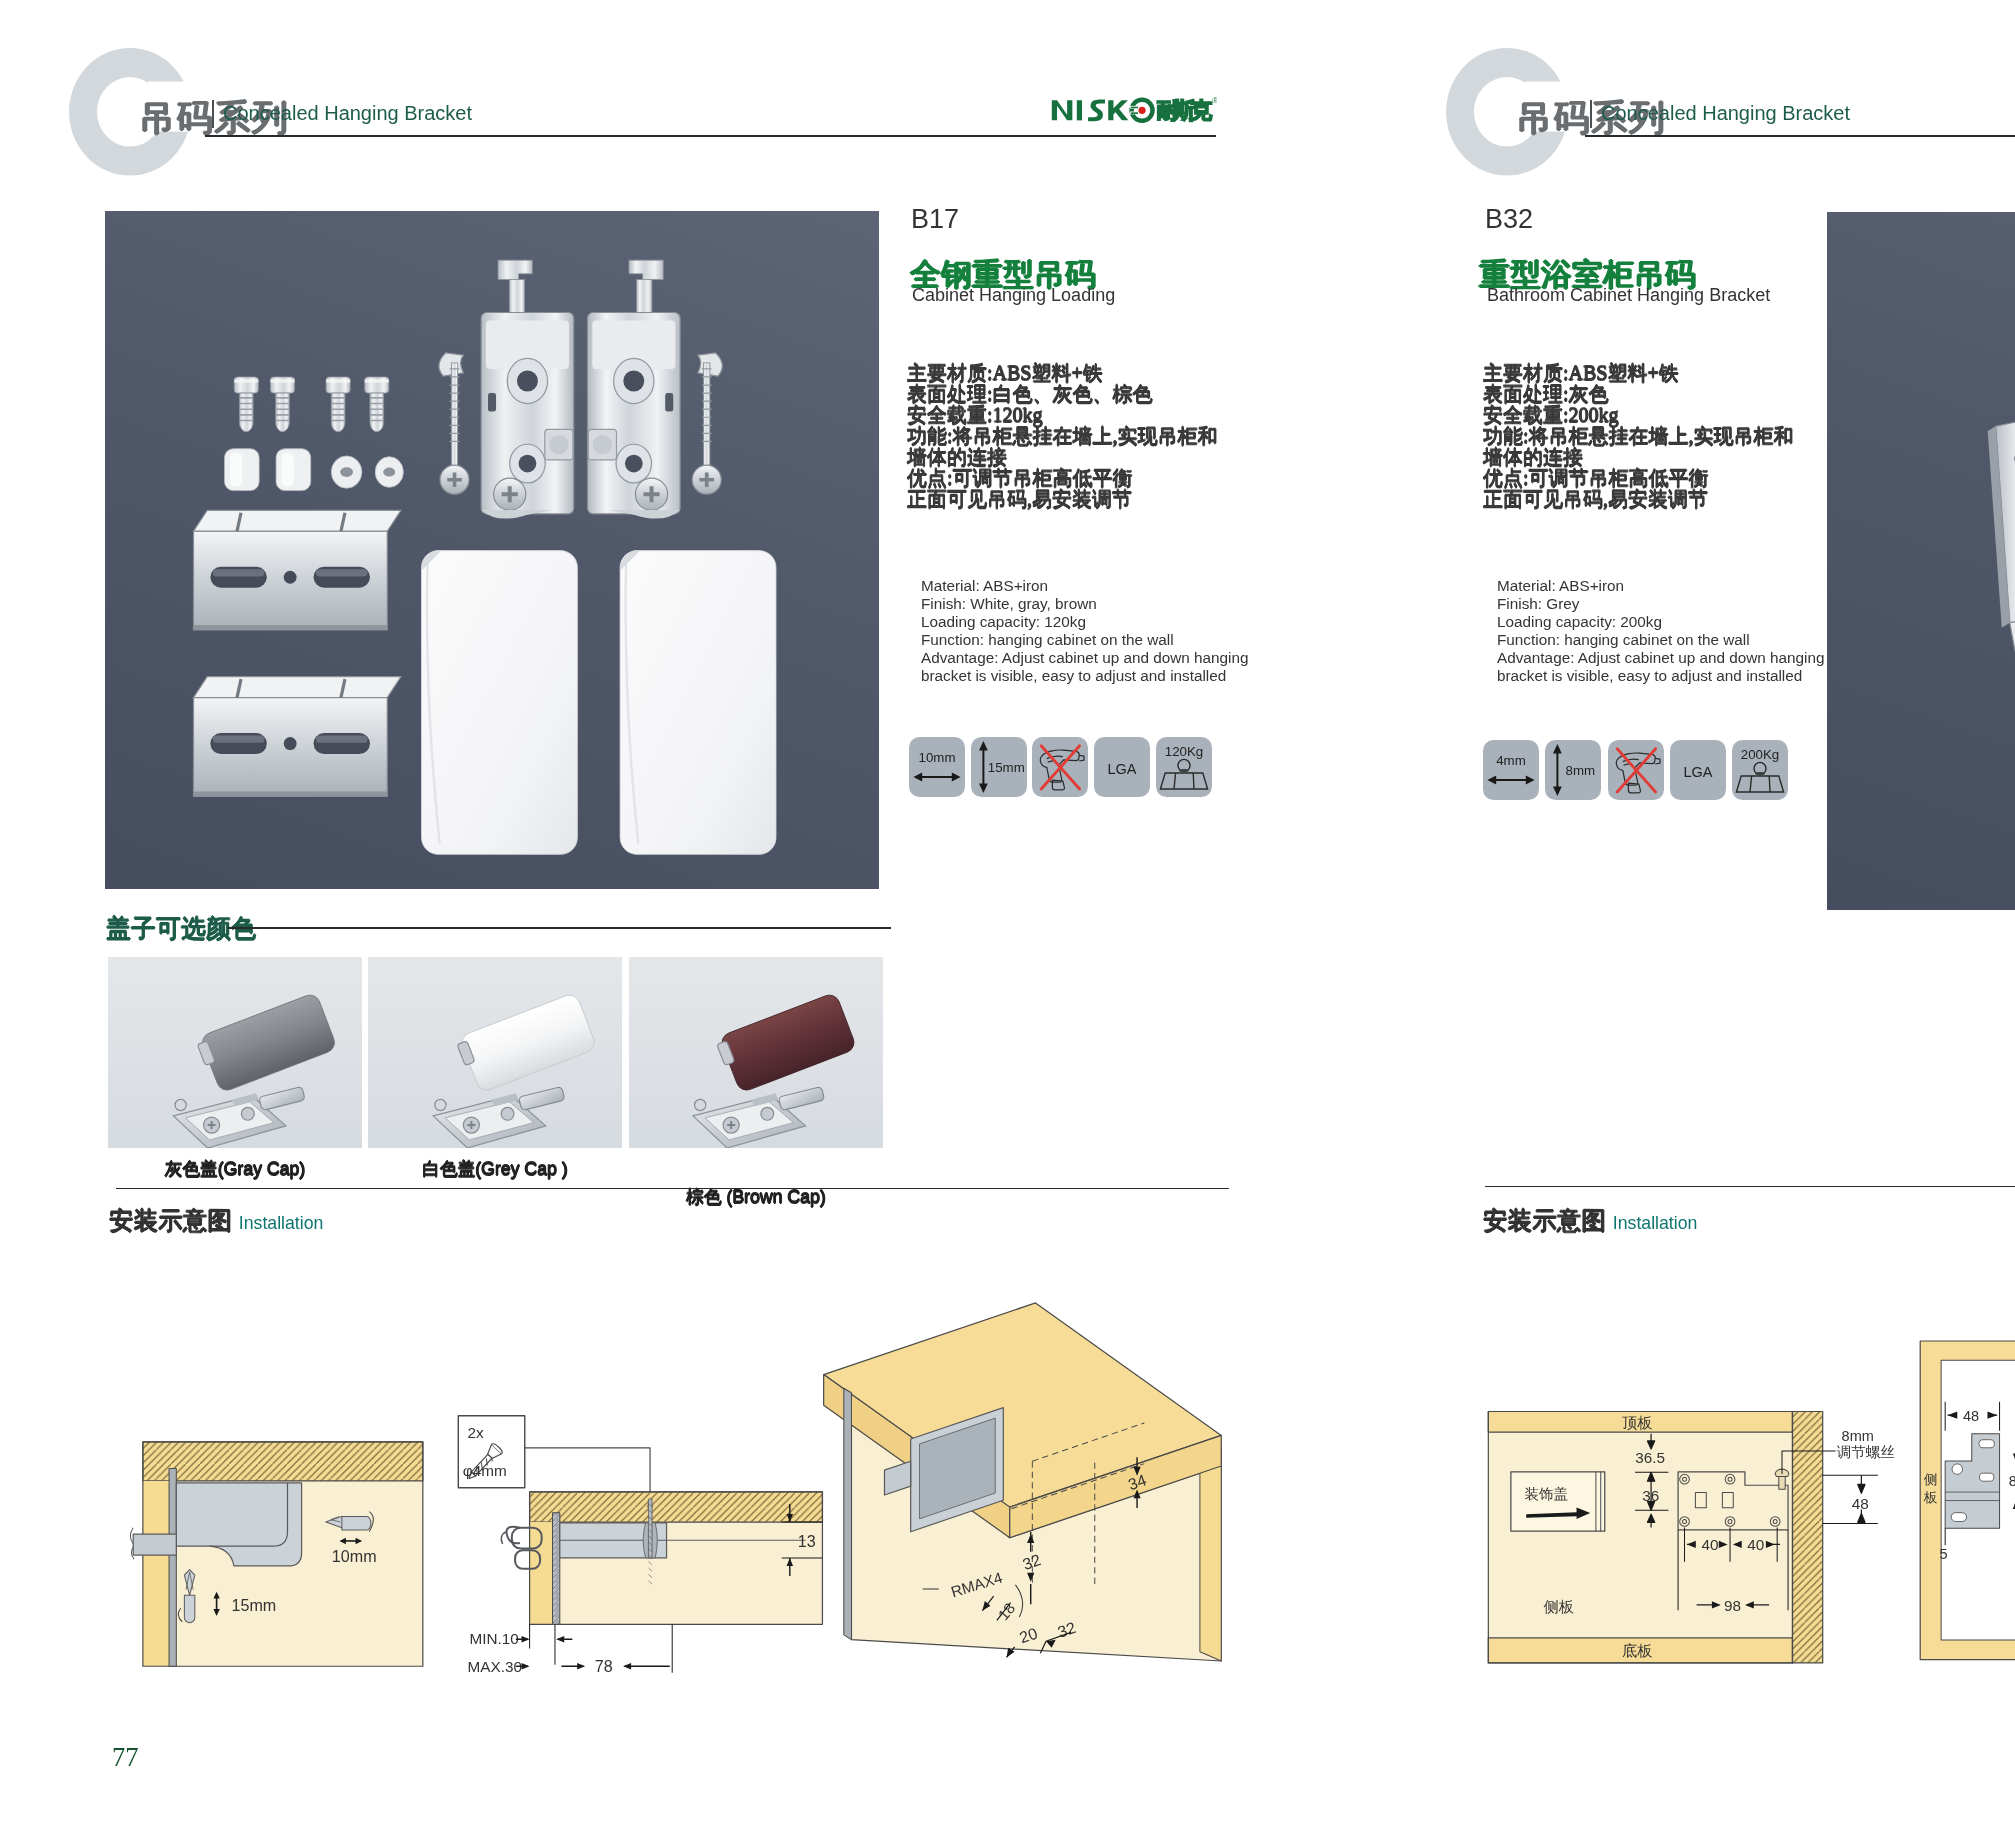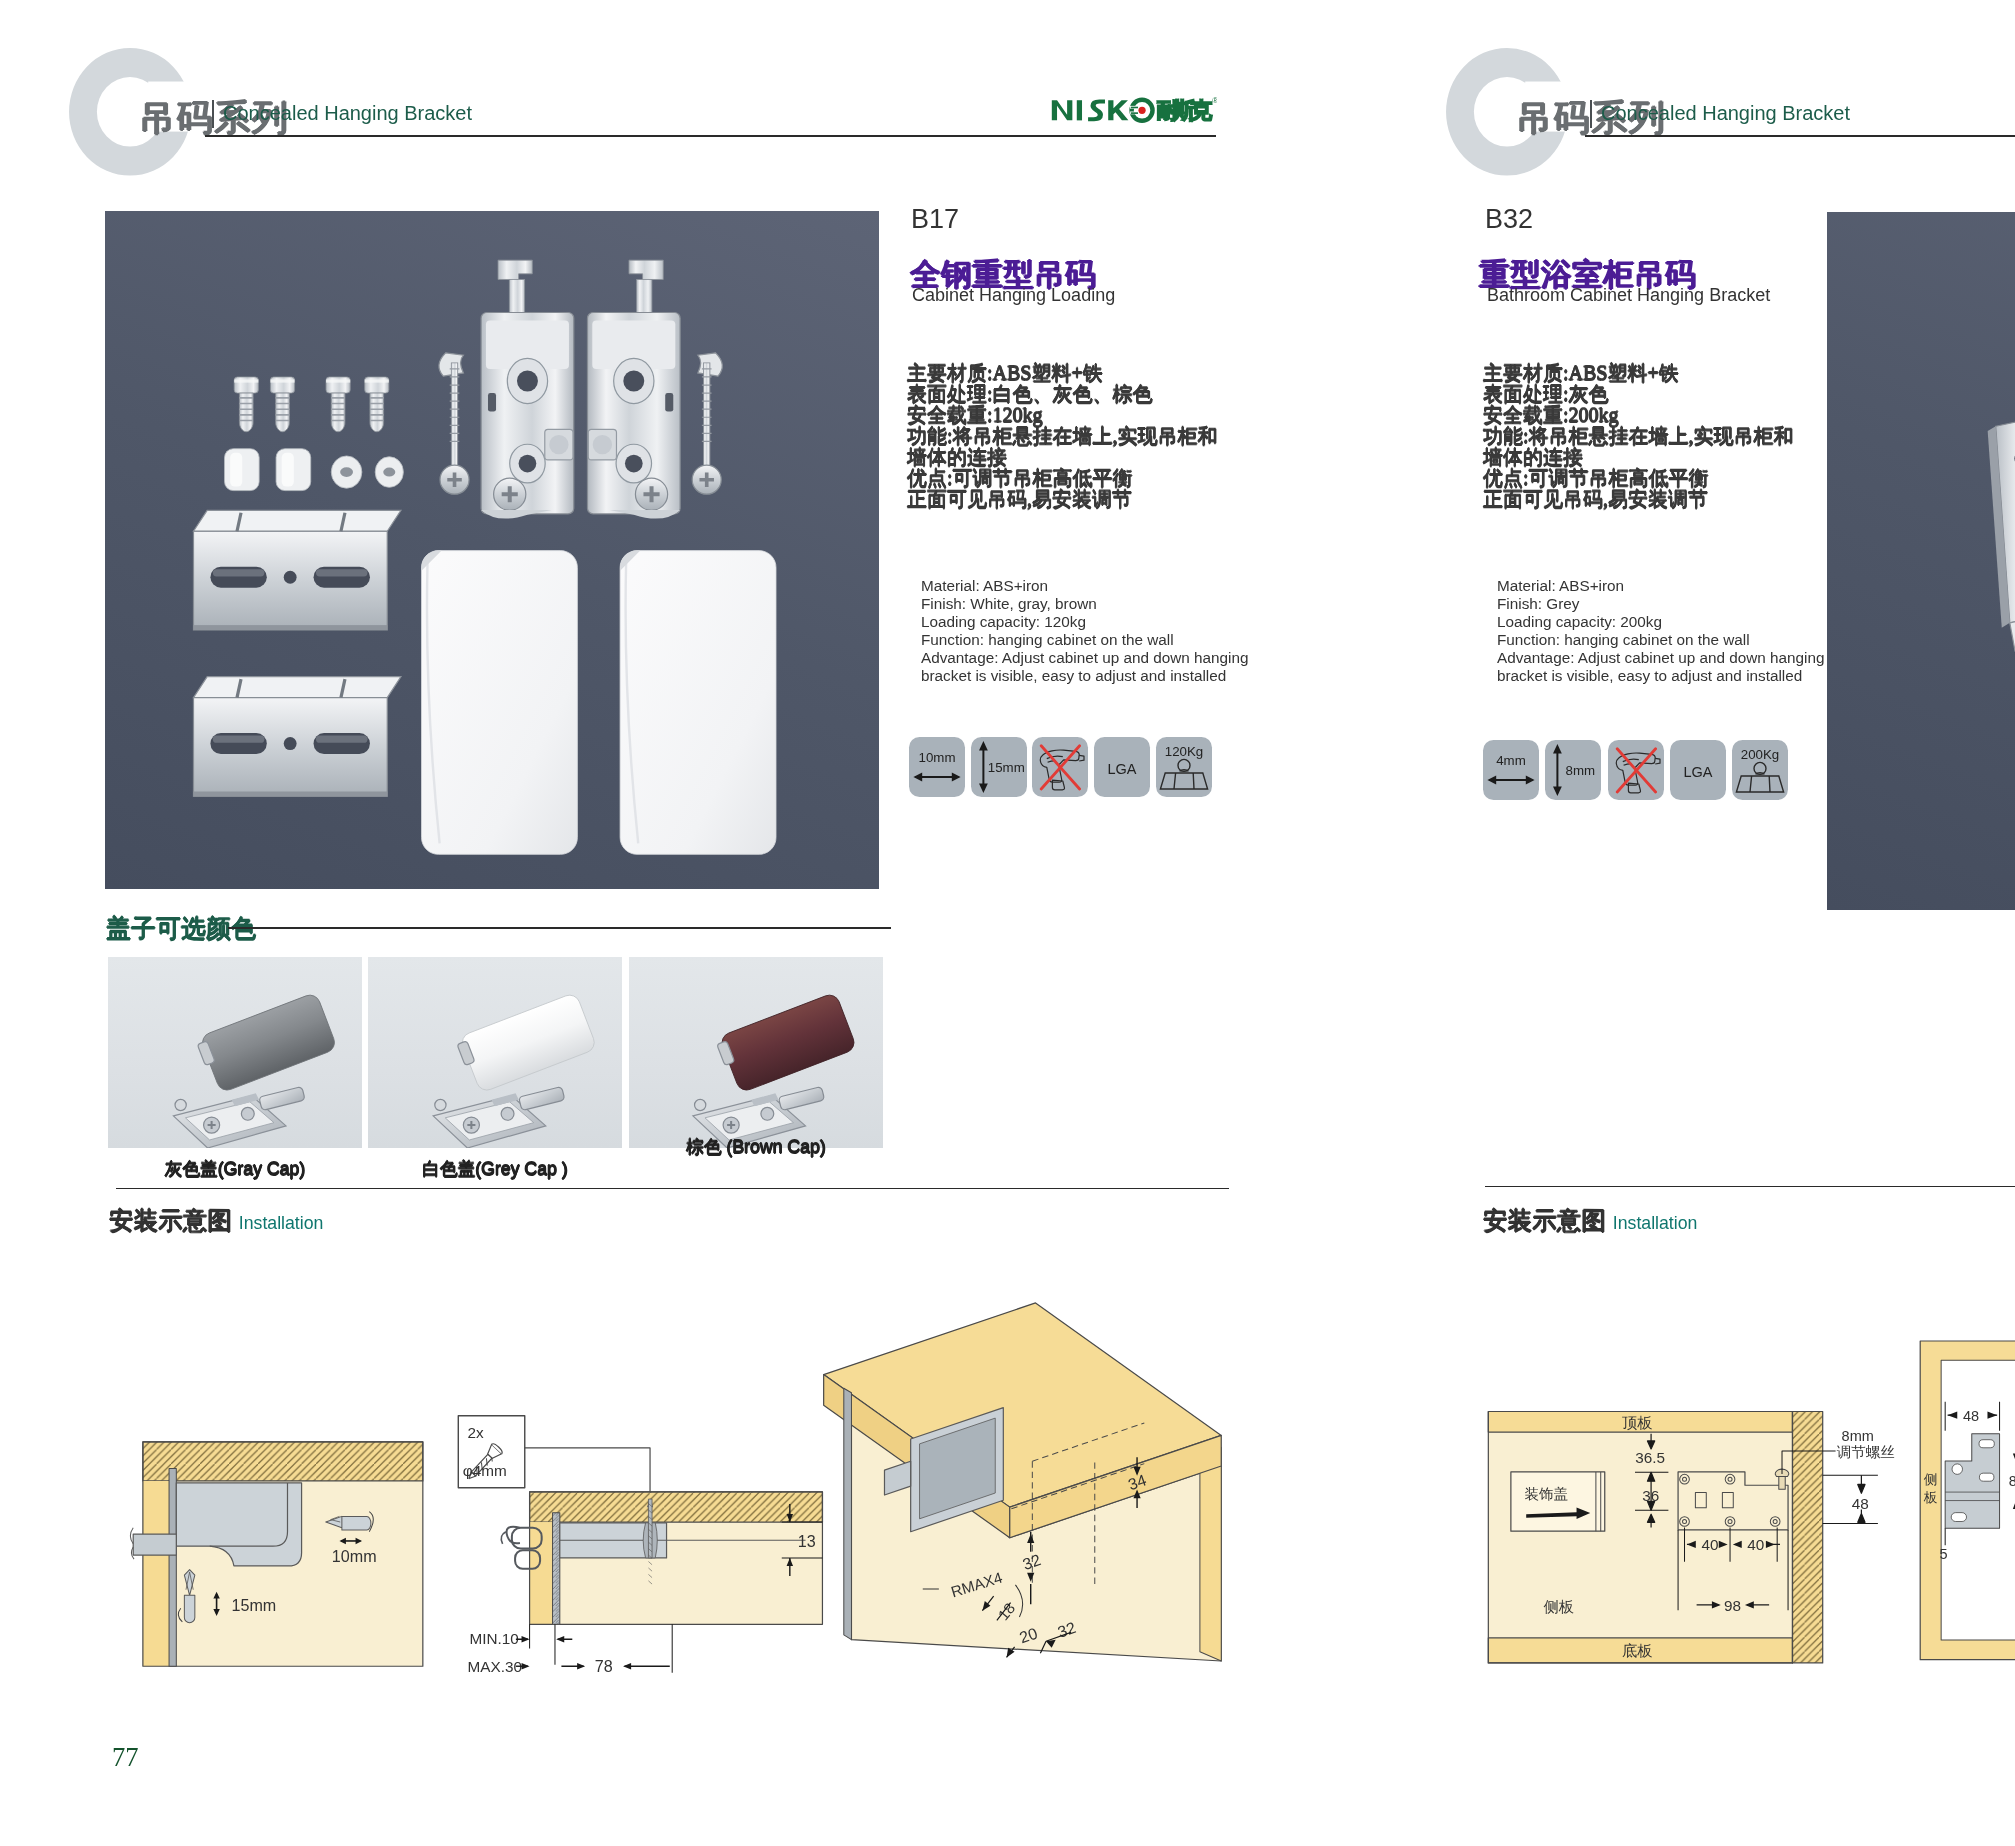--- a/index.html
+++ b/index.html
@@ -4,21 +4,21 @@
 *{margin:0;padding:0;box-sizing:border-box;}
 html,body{width:2703px;height:1847px;background:#ffffff;font-family:"Liberation Sans",sans-serif;}
 body{position:relative;overflow:hidden;}
 .abs{position:absolute;}
 .cring{width:122px;height:128px;}
 .sertitle{font-size:36px;font-weight:normal;color:#6a6e71;letter-spacing:1.6px;white-space:nowrap;text-shadow:1.2px 0 currentColor,-1.2px 0 currentColor,0 1.2px currentColor,0 -1.2px currentColor;margin-left:33px;}
 .sertitle-en{font-size:20px;color:#1c5c4a;letter-spacing:0px;white-space:nowrap;}
 .vbar{width:2.4px;background:#4a4f52;}
 .hline{background:#2a2a2a;}
 .code{font-size:27px;color:#333;}
-.cntitle{font-size:31px;color:#4c1d95;white-space:nowrap;text-shadow:1.2px 0 currentColor,-1.2px 0 currentColor,0 1.2px currentColor,0 -1.2px currentColor;}
+.cntitle{font-size:31px;color:#15803d;white-space:nowrap;text-shadow:1.2px 0 currentColor,-1.2px 0 currentColor,0 1.2px currentColor,0 -1.2px currentColor;}
 .entitle{font-size:18px;color:#333;white-space:nowrap;}
 .cnspec{font-size:20px;color:#3a3a3a;line-height:21px;white-space:pre-line;text-shadow:0.6px 0 currentColor,-0.6px 0 currentColor,0 0.6px currentColor,0 -0.6px currentColor;font-family:Liberation Serif, serif;}
 .enspec{font-size:15.3px;color:#343434;line-height:18px;white-space:pre-line;margin-left:12px;}
 .photo-dark{background:linear-gradient(200deg,#5d6476 0%,#4f5768 50%,#454d5e 100%);}
 .photo-lite{background:linear-gradient(180deg,#e3e7ea 0%,#dce0e4 60%,#d6dbdf 100%);}
 .icon{width:56px;height:60px;border-radius:10.5px;background:#a9b2ba;position:absolute;}
 .icon .lbl{position:absolute;width:100%;text-align:center;font-size:13.3px;color:#222;}
 .greent{font-size:25px;color:#1d5c49;white-space:nowrap;text-shadow:0.8px 0 currentColor,-0.8px 0 currentColor,0 0.8px currentColor,0 -0.8px currentColor;}
 .cap-label{font-size:17.7px;color:#222;text-align:center;text-shadow:0.6px 0 currentColor,-0.6px 0 currentColor,0 0.6px currentColor,0 -0.6px currentColor;}
 .insttitle{font-size:24.6px;color:#333;white-space:nowrap;text-shadow:0.8px 0 currentColor,-0.8px 0 currentColor,0 0.8px currentColor,0 -0.8px currentColor;}
@@ -270,21 +270,21 @@
 <g transform="translate(1352,60)">
   <g transform="rotate(-21 330 150)">
         <rect x="180" y="80" width="310" height="150" rx="26" fill="url(#capbrown)" stroke="#3f2126" stroke-width="2"></rect>
         <rect x="168" y="96" width="26" height="56" rx="8" fill="#c8ccd0" stroke="#8b9199" stroke-width="3"></rect>
       </g>
   <use href="#capmech" x="60" y="40"></use>
 </g>
 </svg>
 <div class="abs cap-label" style="left:108px;top:1157px;width:254px;">灰色盖(Gray Cap)</div>
 <div class="abs cap-label" style="left:368px;top:1157px;width:254px;">白色盖(Grey Cap )</div>
-<div class="abs cap-label" style="left:629px;top:1135px;width:254px;">棕色 (Brown Cap)</div>
+<div class="abs cap-label" style="left:629px;top:1185px;width:254px;">棕色 (Brown Cap)</div>
 
 <div class="abs hline" style="left:116px;top:1188px;width:1113px;height:1.2px;"></div>
 <div class="abs insttitle" style="left:109px;top:1204px;">安装示意图 <span class="insttitle-en">Installation</span></div>
 <svg class="abs" id="drawL" style="left:113px;top:1290px;" width="1120" height="427" viewBox="0 0 2780 1060">
 <defs>
   <pattern id="hatch" width="36" height="36" patternUnits="userSpaceOnUse">
     <rect width="36" height="36" fill="#f6db93"></rect>
     <path d="M-9,45 L45,-9 M9,45 L63,-9 M-27,45 L27,-9" stroke="#7e6c3c" stroke-width="3"></path>
   </pattern>
   <pattern id="ghatch" width="14" height="14" patternUnits="userSpaceOnUse">

